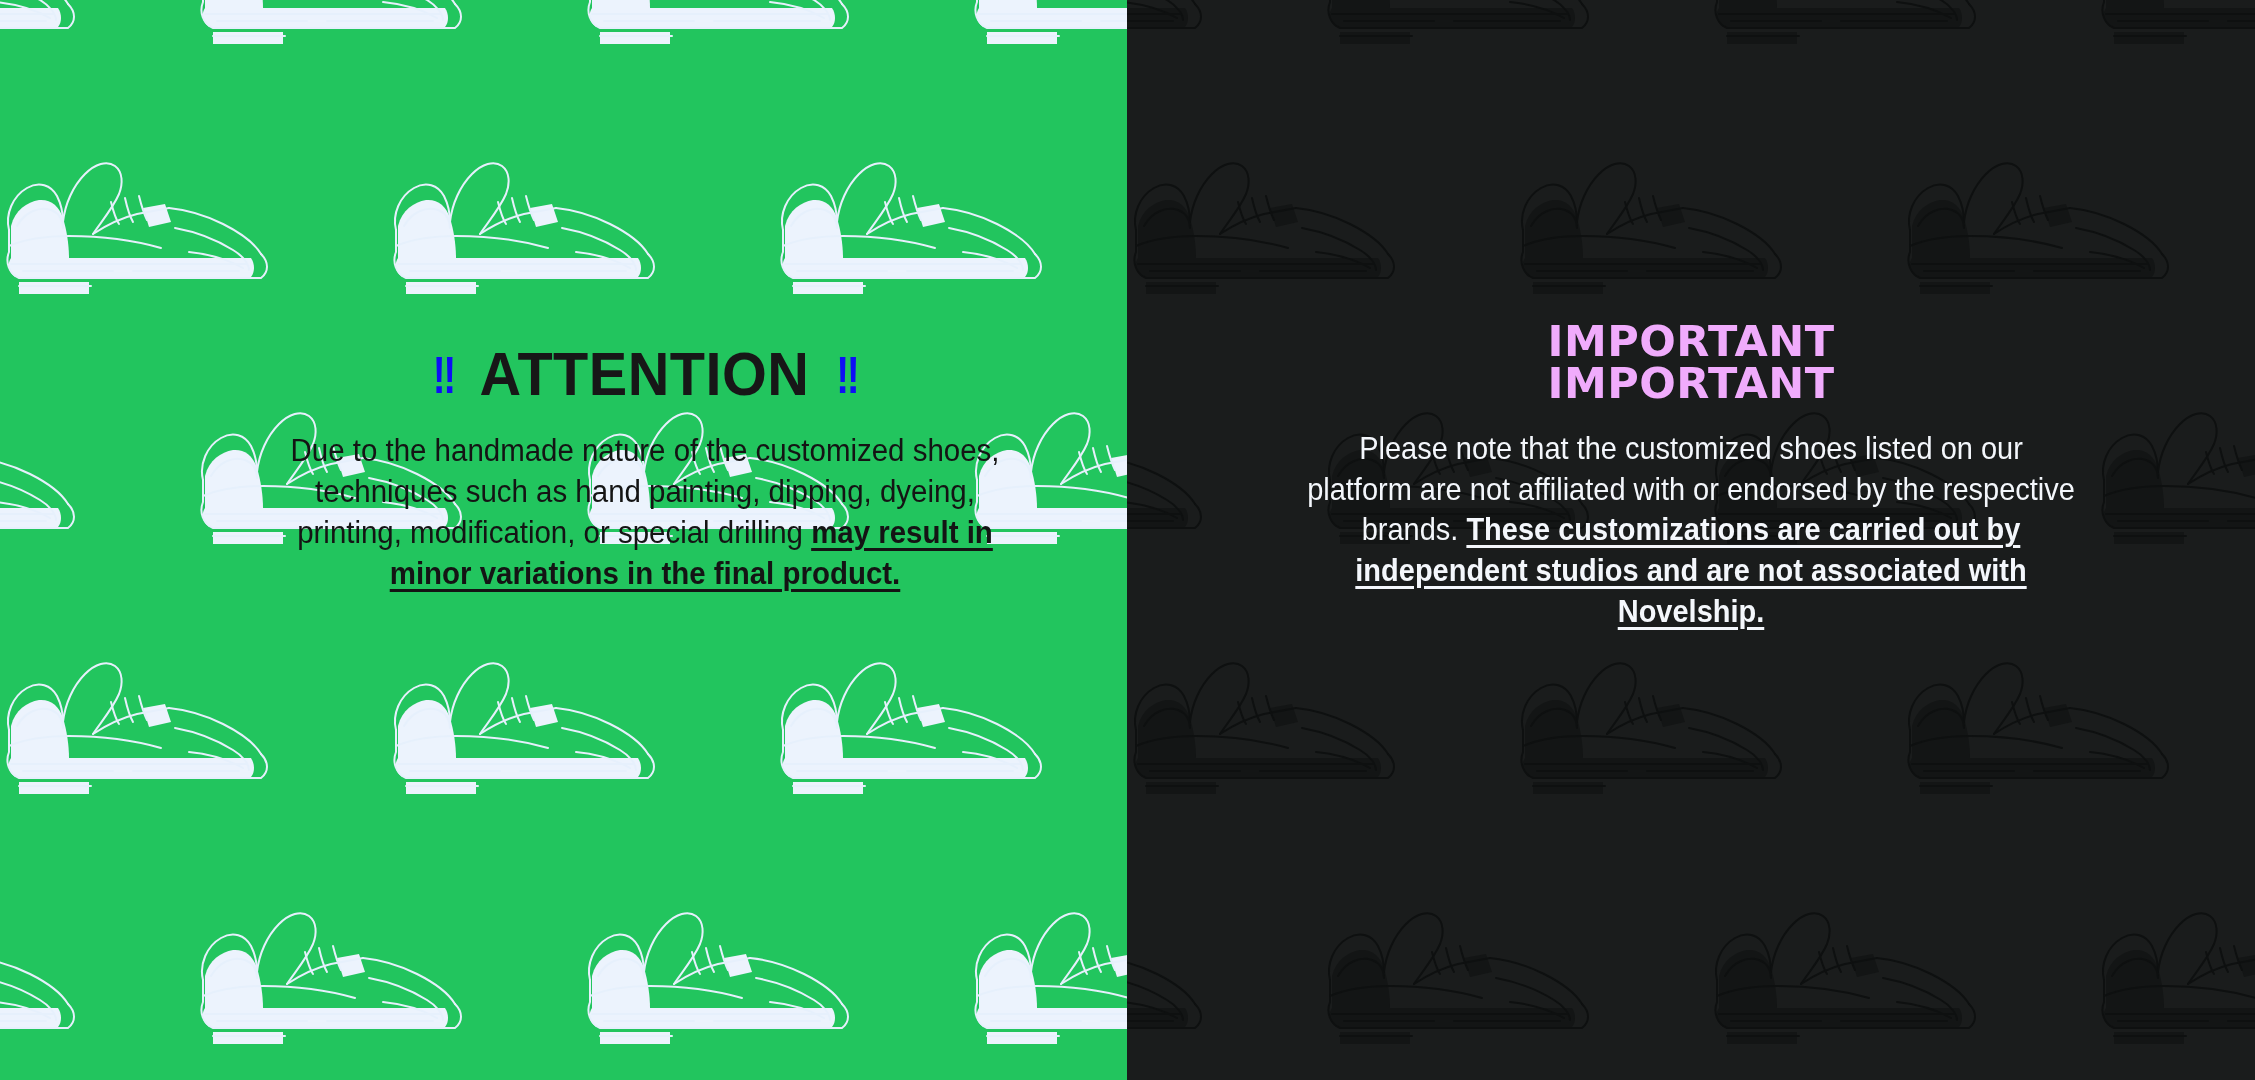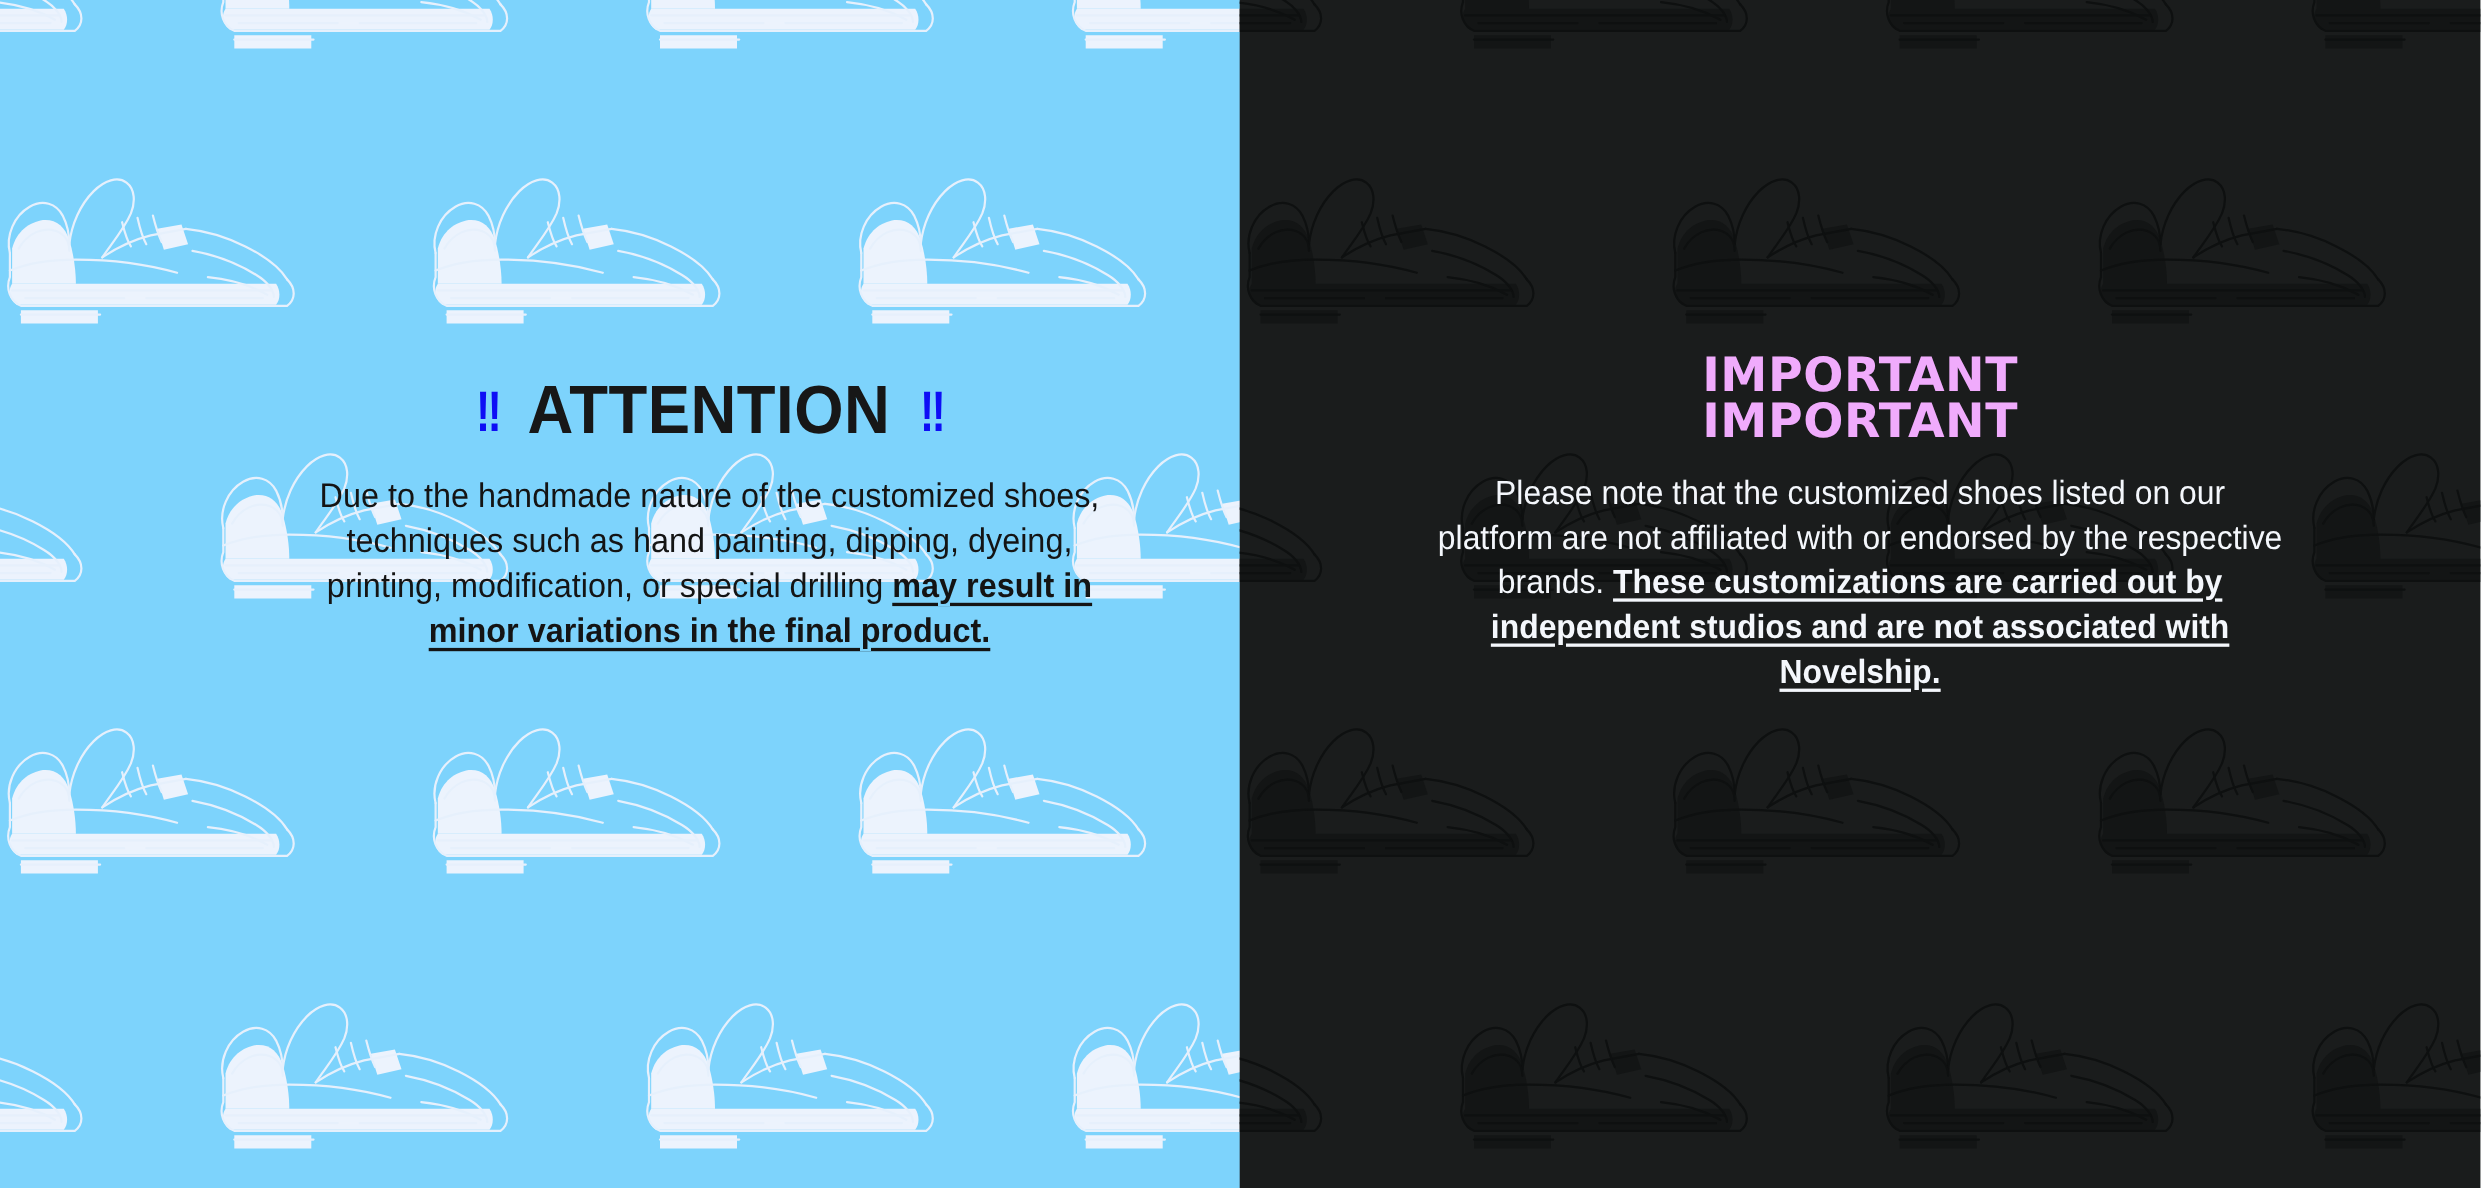--- a/index.html
+++ b/index.html
@@ -17,21 +17,21 @@
 
   .panel {
     position: absolute;
     top: 0;
     height: 1080px;
     overflow: hidden;
   }
   .panel-light {
     left: 0;
     width: 1289px;
-    background: #7dd3fc;
+    background: #22c55e;
   }
   .panel-dark {
     left: 1127px;
     width: 1128px;
     background: #1A1C1C;
   }
 
   
   .pattern {
     position: absolute;

